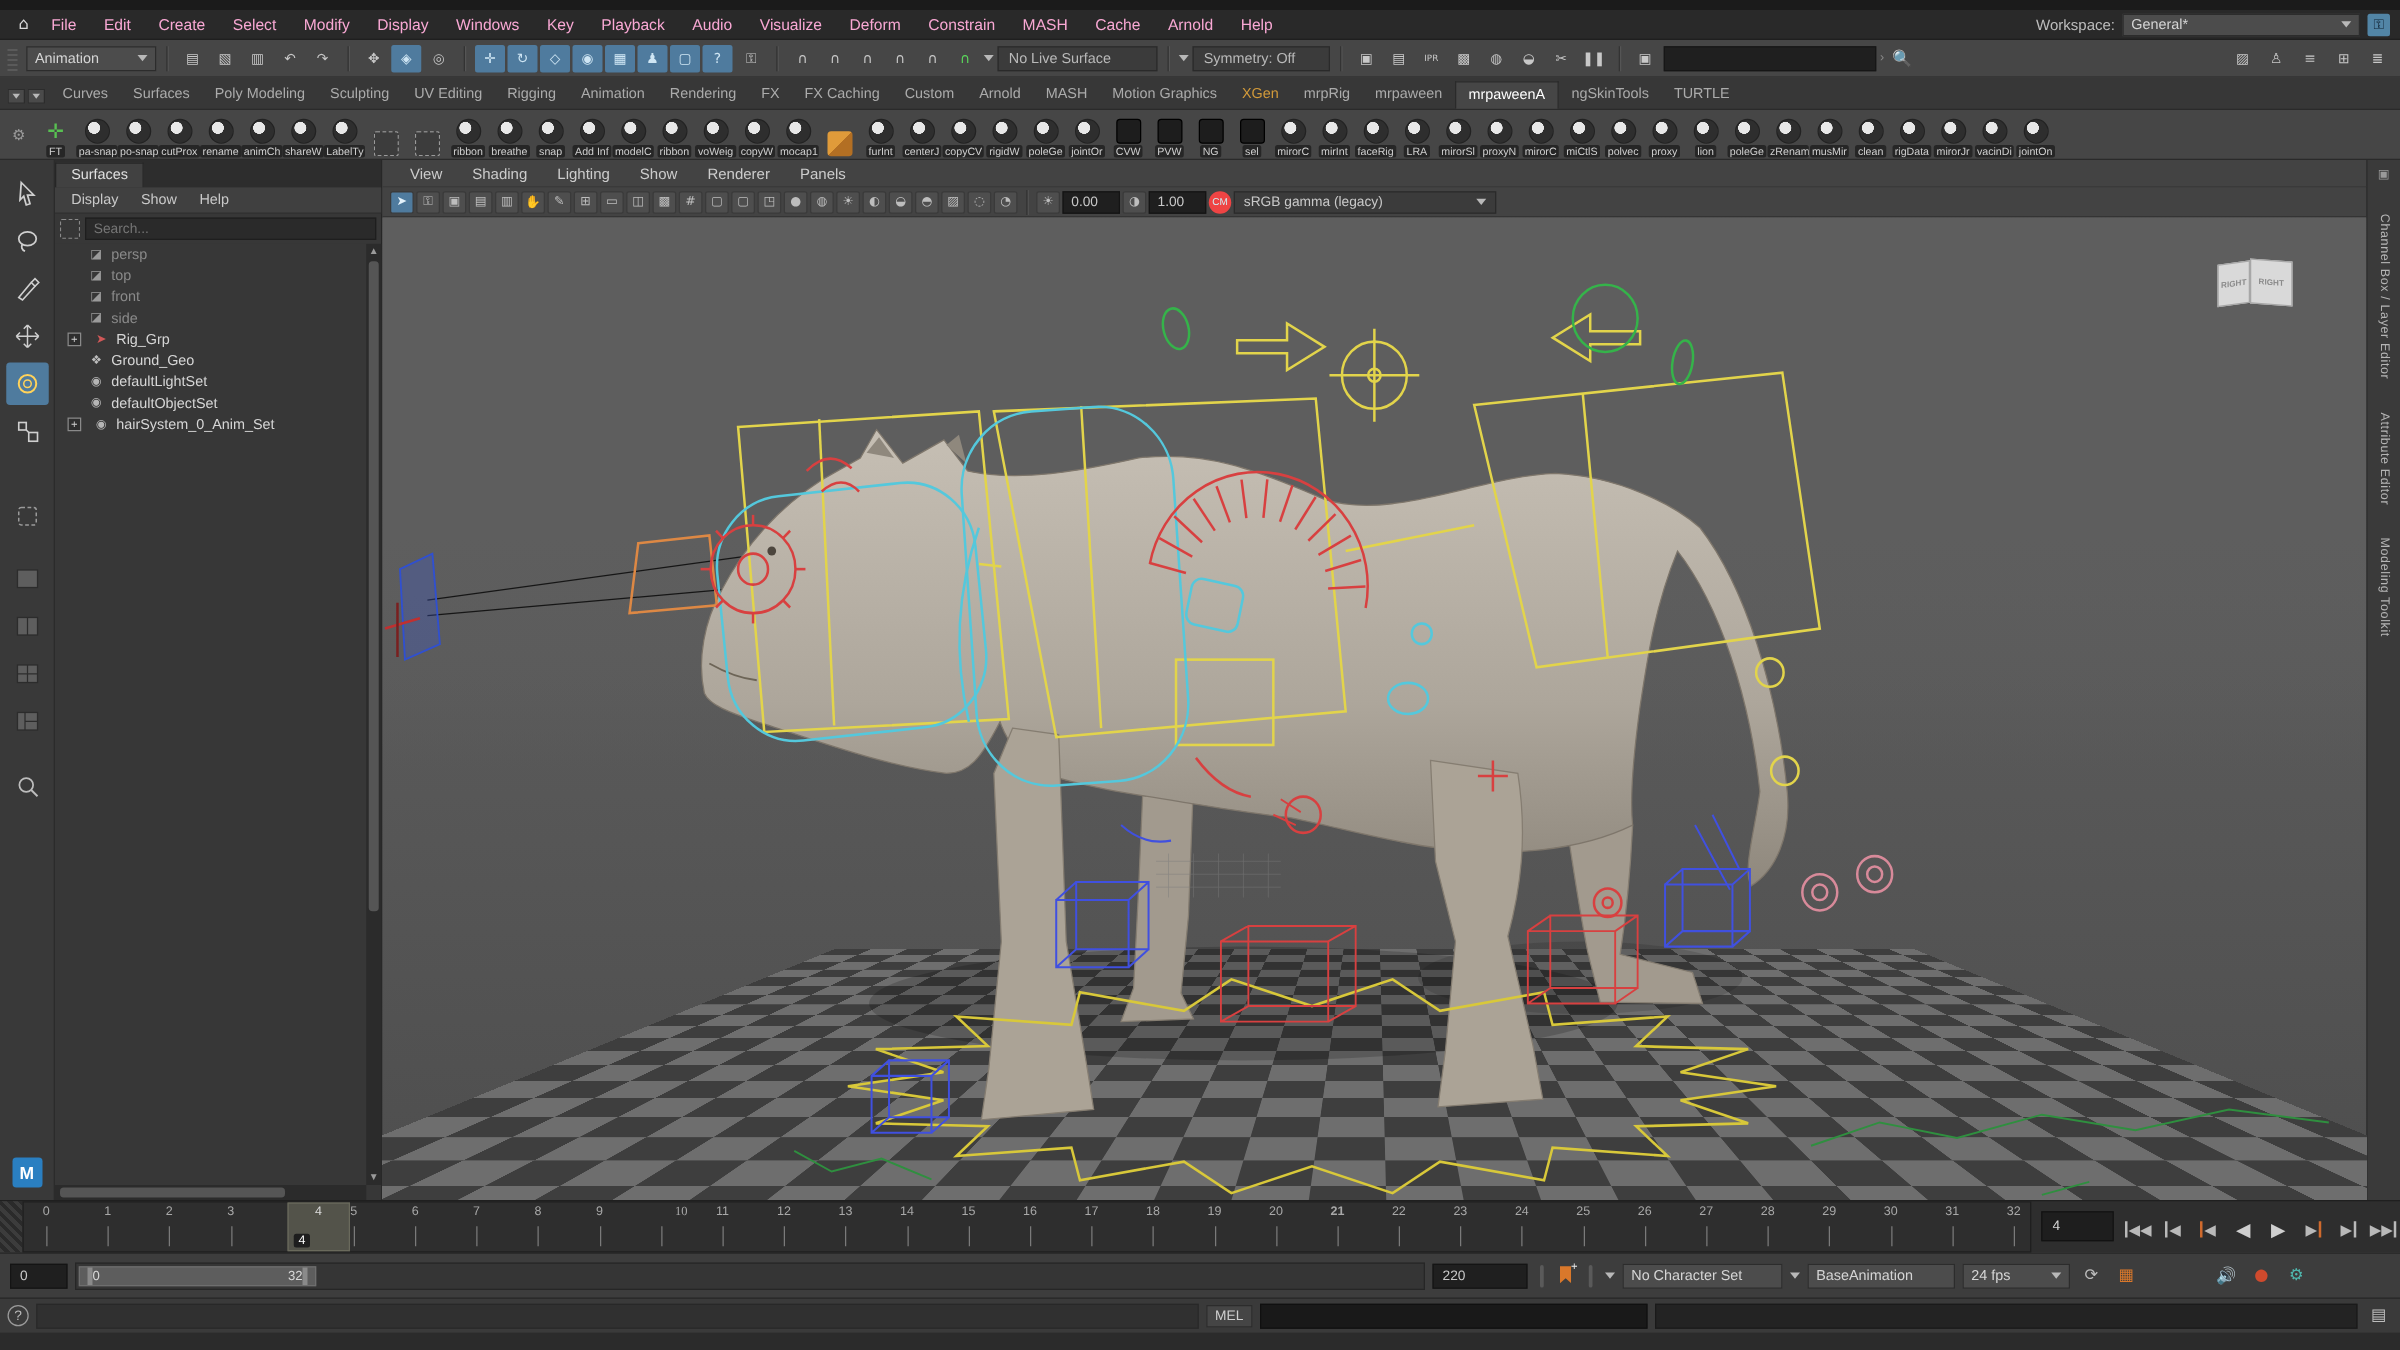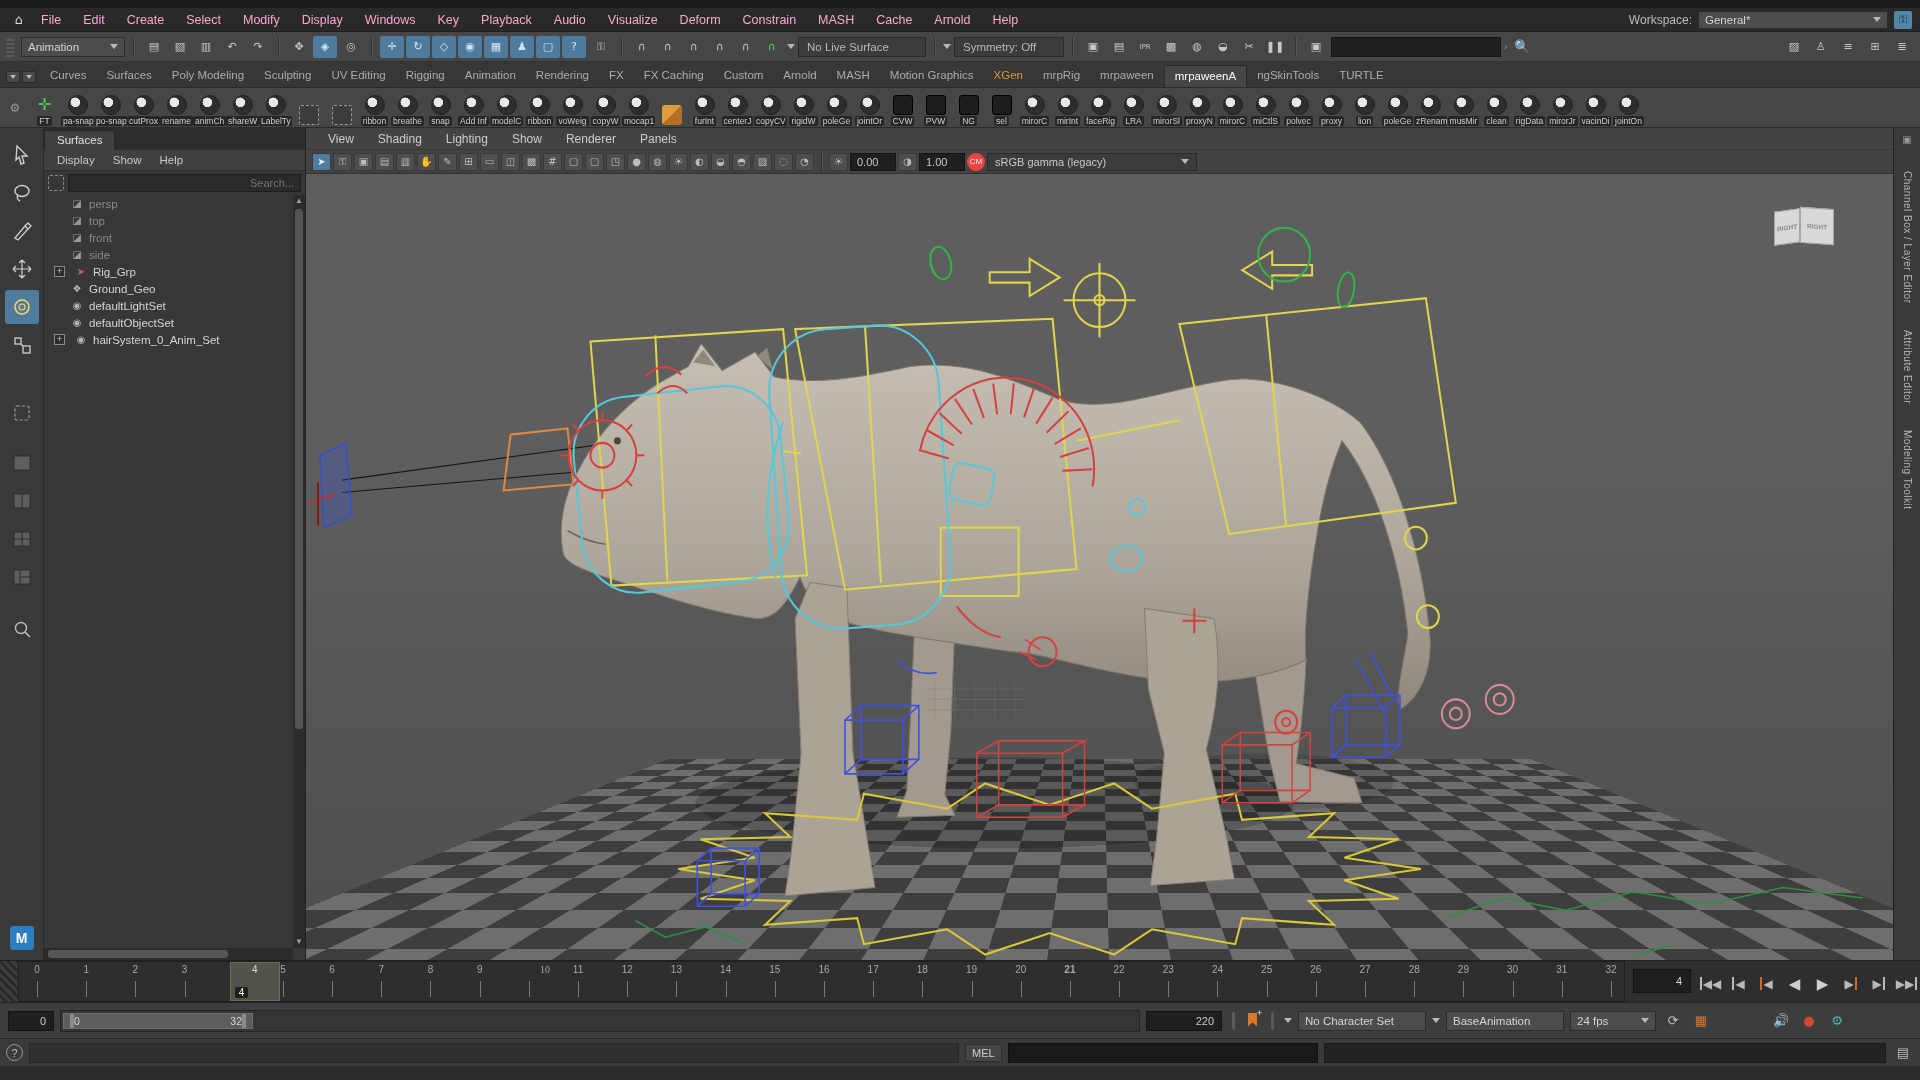--- a/index.html
+++ b/index.html
@@ -152,21 +152,21 @@
 
   
   #command-row { height:28px; background:#3a3a3a; display:flex; align-items:center; padding:0 6px; gap:6px; border-top:1px solid #262626; }
   #help-badge { width:17px; height:17px; border-radius:50%; border:1px solid #9a9a9a; color:#b9b9b9; font-size:11px; display:flex; align-items:center; justify-content:center; }
   #cmd-spacer { width:930px; height:20px; background:#303030; border:1px solid #282828; }
   #mel-label { font-size:11px; color:#cfcfcf; padding:2px 6px; background:#454545; border:1px solid #2c2c2c; }
   #mel-input { width:310px; height:20px; background:#191919; border:1px solid #101010; color:#bbb; font-size:11px; padding:0 6px; }
   #result-line { flex:1; height:20px; background:#232323; border:1px solid #1a1a1a; }
   #footer-strip { height:14px; background:#2b2b2b; }
 
-  input { outline:none;text-align:right; }
+  input { outline:none; }
 </style>
 </head>
 <body>
 
 <div id="app">
 
   <div id="title-strip"></div>
 
   <div id="menu-bar">
     <div id="home-icon" class="icon-font">⌂</div>

